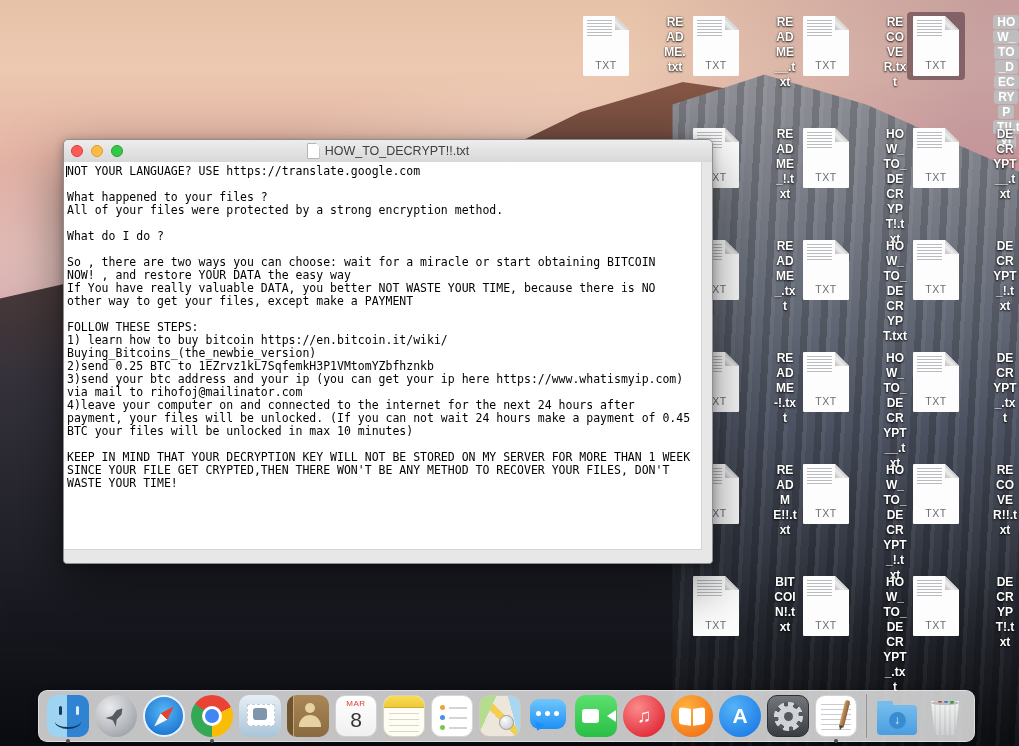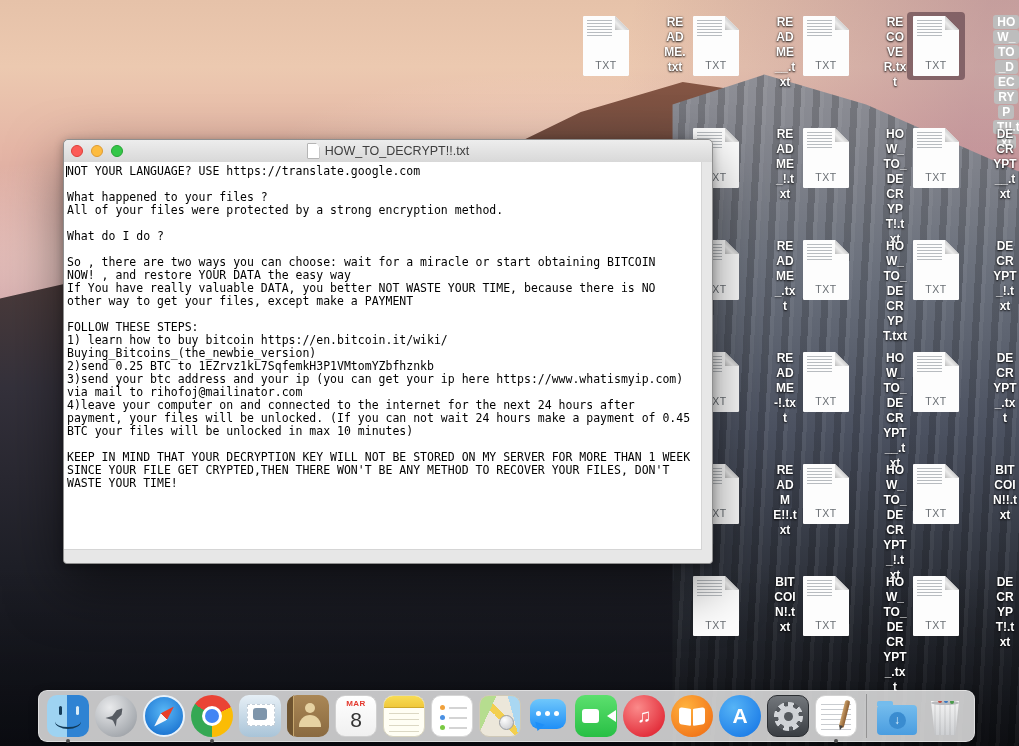--- a/index.html
+++ b/index.html
@@ -99,21 +99,21 @@
   .dk-mail{background:linear-gradient(180deg,#e6eff6,#a9c4d8);}
   .stamp{position:absolute;left:8px;top:9px;width:26px;height:20px;background:#fff;border:1px dashed #c3ced8;}
   .stamp i{position:absolute;left:5px;top:3px;width:14px;height:12px;border-radius:3px;background:#7e95ab;display:block;}
 
   .dk-contacts{background:linear-gradient(180deg,#aa8756,#8a6a40);overflow:hidden;}
   .dk-contacts .spine{position:absolute;left:0;top:0;width:6px;height:100%;background:#6f5430;border-right:1px solid #c9a96f;}
   .dk-contacts .head{position:absolute;left:18px;top:8px;width:10px;height:10px;border-radius:50%;background:#e6d2a2;}
   .dk-contacts .bodyp{position:absolute;left:12px;top:20px;width:22px;height:12px;border-radius:11px 11px 0 0;background:#e6d2a2;}
 
   .dk-cal{background:linear-gradient(180deg,#fff,#f0f0f0);border:1px solid #d0d0d0;text-align:center;}
-  .cal-m{display:block;margin-top:4px;font-size:8px;font-weight:bold;color:#e4392e;letter-spacing:.5px;line-height:8px;}
+  .cal-m{display:block;margin-top:4px;font-size:8px;font-weight:normal;color:#e4392e;letter-spacing:.5px;line-height:8px;}
   .cal-d{display:block;font-size:21px;color:#333;line-height:23px;font-weight:300;}
 
   .dk-notes{background:#fffef4;overflow:hidden;border:1px solid #d8d4c0;}
   .dk-notes .ntop{position:absolute;left:0;top:0;right:0;height:11px;background:linear-gradient(180deg,#f8dc55,#f0c83a);border-bottom:1px solid #cfa92a;}
   .dk-notes .nlines{position:absolute;left:5px;right:5px;top:17px;height:20px;
     background:repeating-linear-gradient(180deg,#dcd8c4 0 1px,transparent 1px 6px);}
 
   .dk-rem{background:#fff;border:1px solid #d6d6d6;}
   .rdots{position:absolute;left:8px;top:9px;width:5px;height:5px;border-radius:50%;background:#f0a13c;
     box-shadow:0 10px 0 #4a90e2, 0 20px 0 #7ac943;}
@@ -346,21 +346,21 @@
     <div class="dlabel"><span>HOW_TO_DECRYPT_!.txt</span></div>
   </div>
   <div class="dicon" style="left:907px;top:460px">
     <div class="icon-wrap">
         <div class="page">
           <div class="fold"></div>
           <div class="plines"></div>
           <div class="ptxt">TXT</div>
         </div>
       </div>
-    <div class="dlabel"><span>BITCOIN!!.txt</span></div>
+    <div class="dlabel"><span>RECOVER!!.txt</span></div>
   </div>
 
   <div class="dicon" style="left:687px;top:572px">
     <div class="icon-wrap">
         <div class="page">
           <div class="fold"></div>
           <div class="plines"></div>
           <div class="ptxt">TXT</div>
         </div>
       </div>

